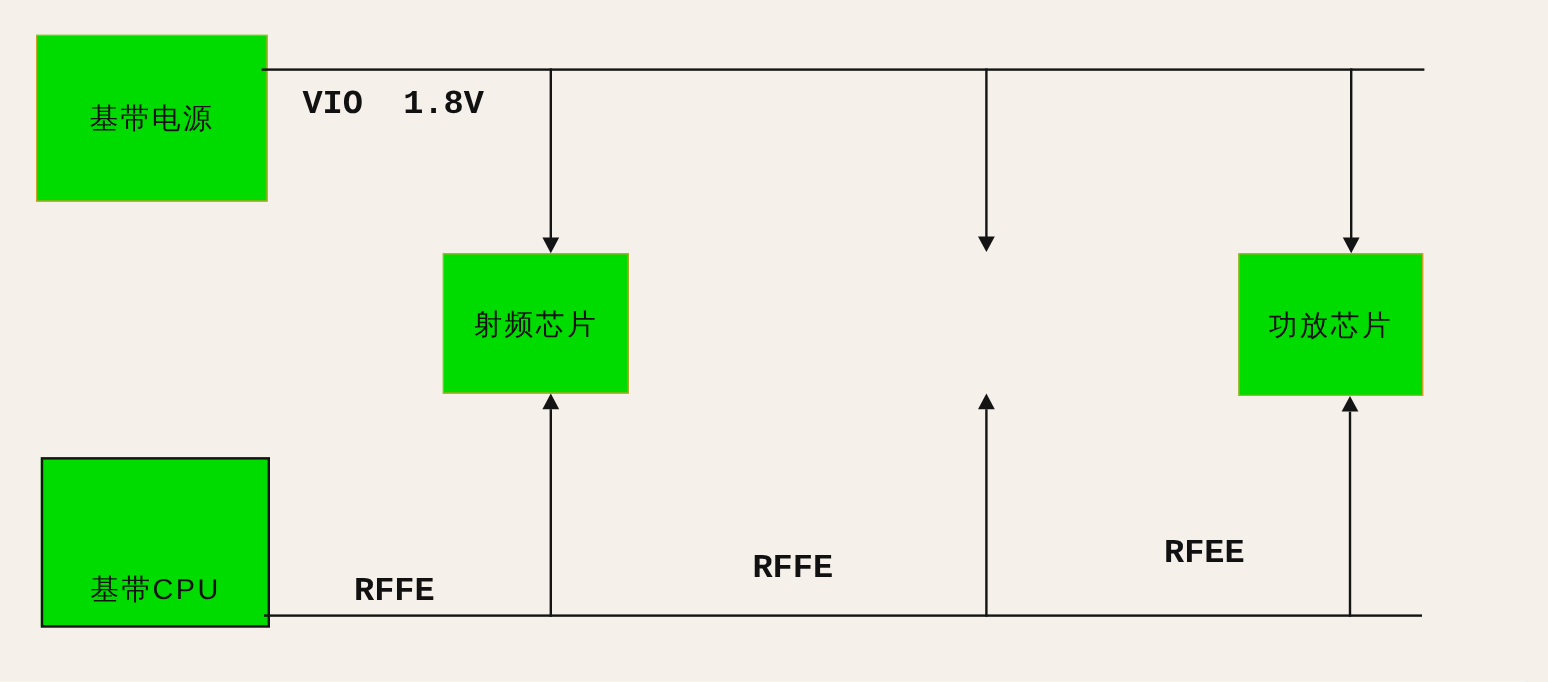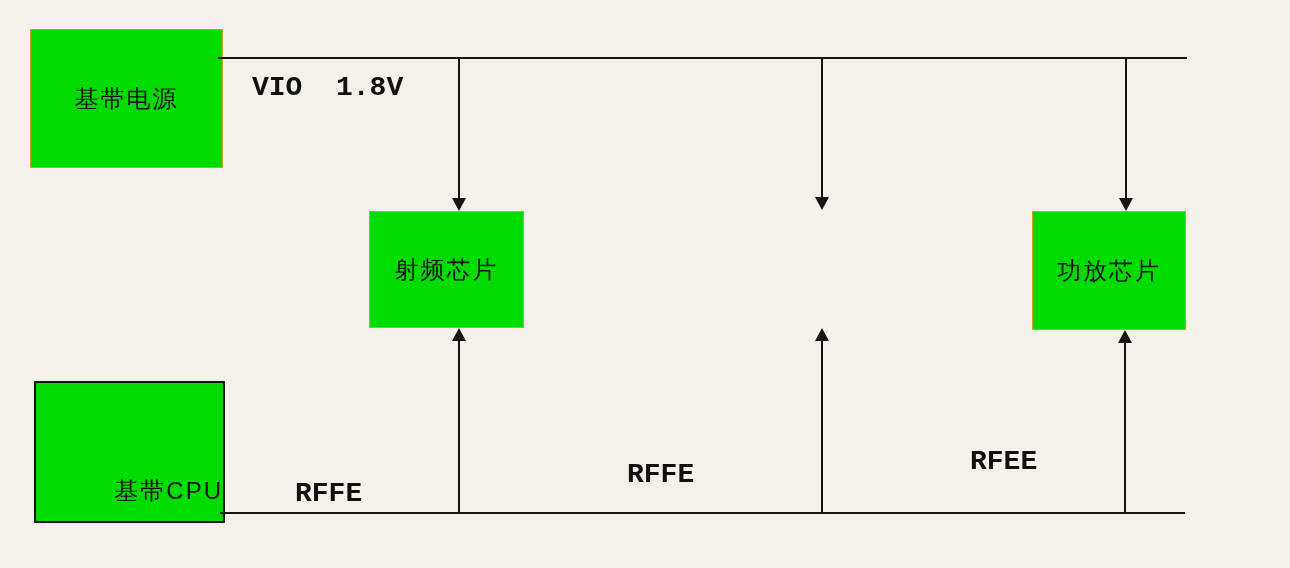--- a/index.html
+++ b/index.html
@@ -29,21 +29,20 @@
     color: var(--text);
     font-size: 24px;
     font-weight: normal;
     letter-spacing: 2px;
     font-family: "Liberation Sans", sans-serif;
   }
   .node.cpu {
     border: 2px solid var(--cpu-border);
     align-items: flex-end;
     padding-bottom: 14px;
-    justify-content: flex-end;
   }
   .hline {
     position: absolute;
     height: 2px;
     background: var(--line);
   }
   .vline {
     position: absolute;
     width: 2px;
     background: var(--line);

